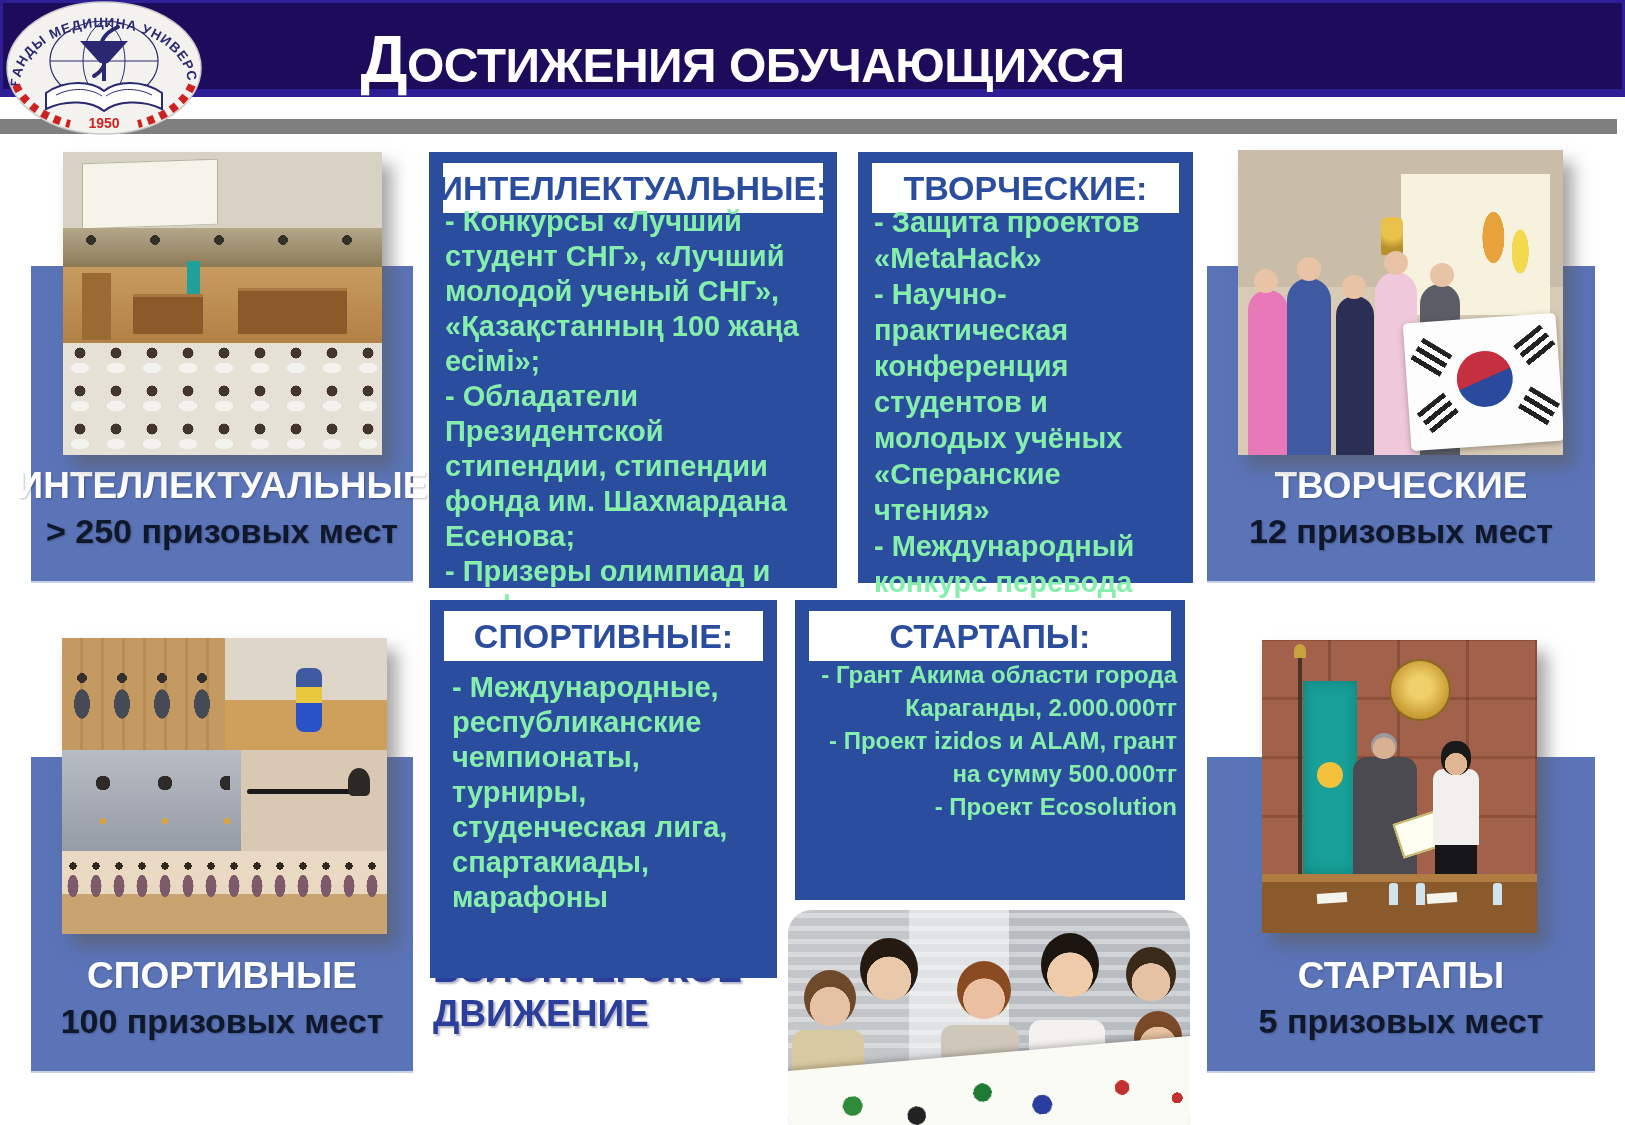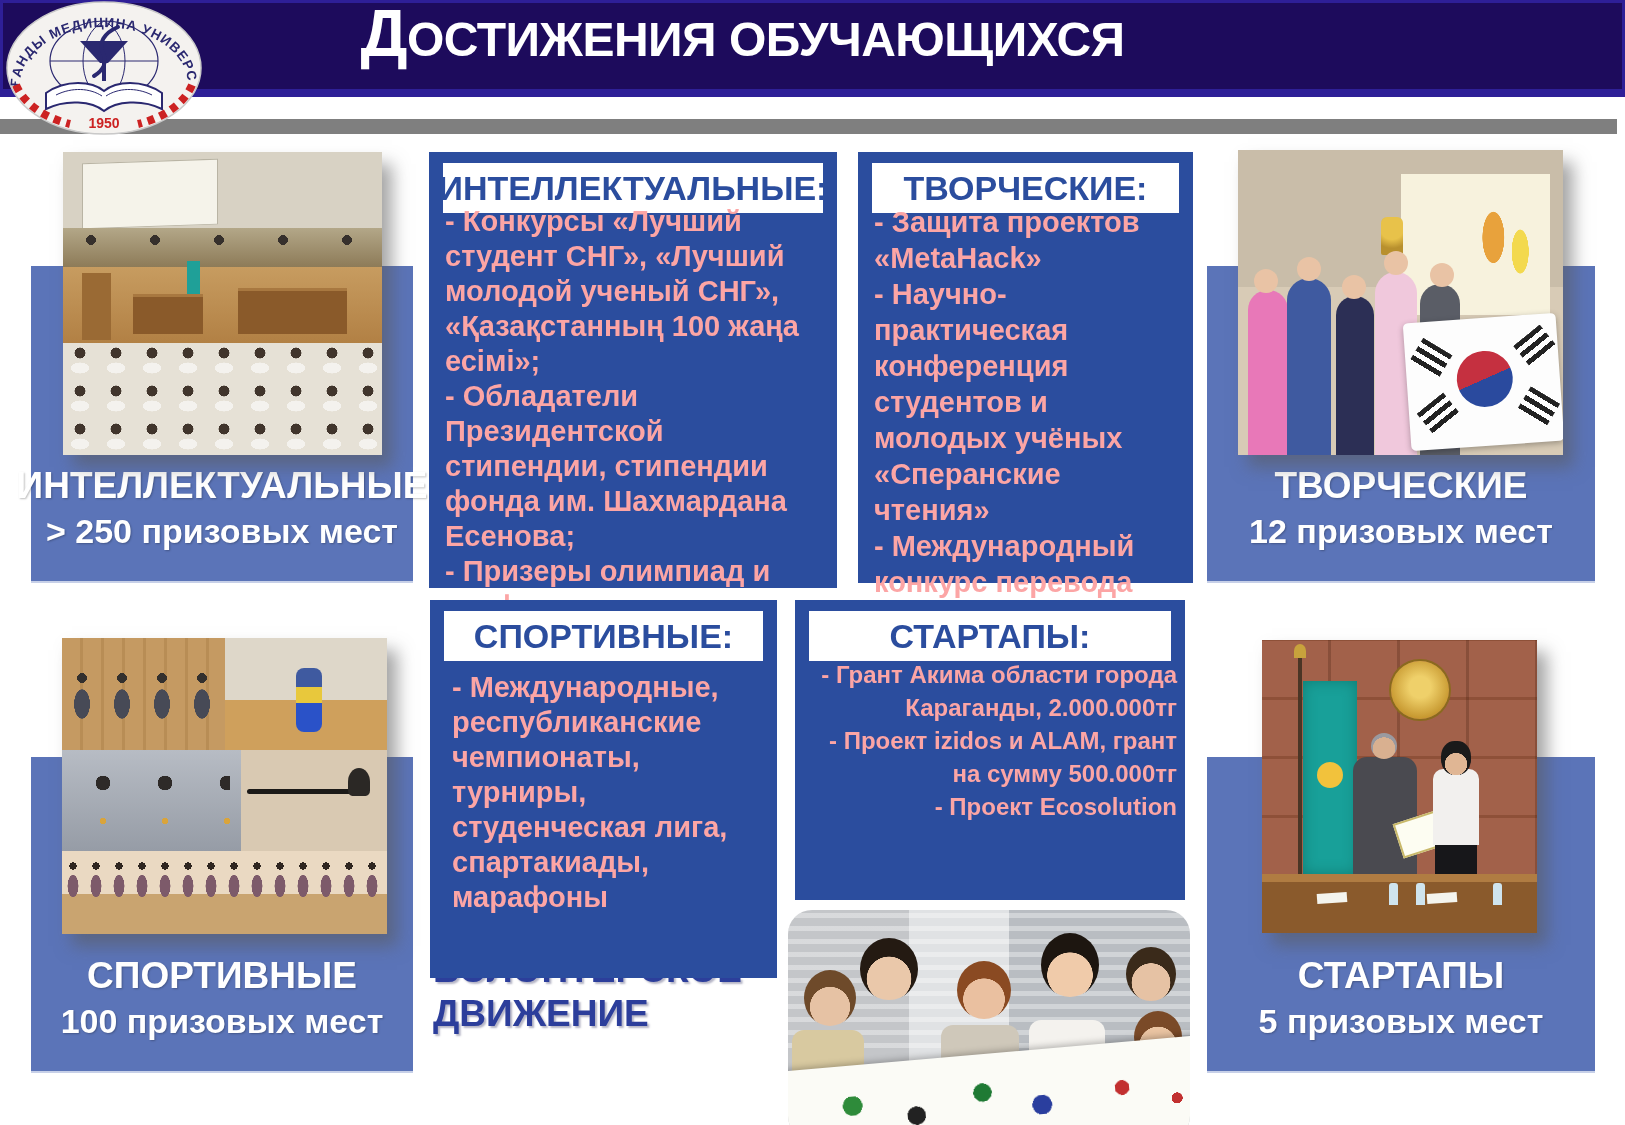--- a/index.html
+++ b/index.html
@@ -6,53 +6,53 @@
   .slide{
     position:relative;width:1625px;height:1125px;background:#ffffff;
     overflow:hidden;margin:0 auto;
     font-family:"Liberation Sans","DejaVu Sans",sans-serif;
   }
   
   .header-bar{
     position:absolute;left:0;top:0;width:1625px;height:97px;
     background:#1d0b5c;border-bottom:5px solid #2e1f97;
     box-shadow:inset 0 0 0 3px #2e1f97;
-    display:flex;align-items:flex-start;justify-content:center;
+    display:flex;align-items:flex-end;justify-content:center;
     box-sizing:border-box;padding-left:70px;padding-right:210px;
   }
   .slide-title{color:#ffffff;font-weight:bold;white-space:nowrap;letter-spacing:-.5px;}
   .slide-title .initial{font-size:66px;line-height:1;vertical-align:baseline;}
   .slide-title .rest{font-size:48px;text-transform:uppercase;line-height:1;}
   .gray-bar{position:absolute;left:0;top:119px;width:1617px;height:15px;background:#7f7f7f;}
   .logo{position:absolute;left:4px;top:1px;width:200px;height:134px;z-index:5;}
   
   .panel{position:absolute;background:#2b4d9e;z-index:1;}
   .panel .head-box{
     position:absolute;left:14px;right:14px;top:11px;height:50px;background:#ffffff;
     display:flex;align-items:center;justify-content:center;
   }
   .panel .head-box span{color:#2b4d9e;font-weight:bold;font-size:34px;white-space:nowrap;}
-  .panel .body{position:absolute;left:16px;right:12px;color:#fca5a5;font-weight:bold;}
+  .panel .body{position:absolute;left:16px;right:12px;color:#86efac;font-weight:bold;}
   .panel .body div{margin:0;}
   .panel-intellectual{left:429px;top:152px;width:408px;height:436px;}
   .panel-intellectual .body{top:52px;font-size:29px;line-height:35px;}
   .panel-creative{left:858px;top:152px;width:335px;height:431px;}
   .panel-creative .body{top:52px;font-size:29px;line-height:36px;}
   .panel-sport{left:430px;top:600px;width:347px;height:378px;}
   .panel-sport .body{top:70px;left:22px;font-size:29px;line-height:35px;}
   .panel-startup{left:795px;top:600px;width:390px;height:300px;}
   .panel-startup .body{top:58px;left:14px;right:8px;font-size:24px;line-height:33px;text-align:right;}
   
   .slate{
     position:absolute;background:#5b74b8;z-index:0;
     display:flex;flex-direction:column;justify-content:flex-end;align-items:center;
     padding-bottom:28px;box-sizing:border-box;border-bottom:2px solid #c7d0e8;
   }
   .slate .cap-title{color:#fff;font-weight:bold;font-size:37px;line-height:46px;text-shadow:1px 1px 2px rgba(0,0,0,.25);}
-  .slate .cap-count{color:#ffffff;font-weight:bold;font-size:34px;line-height:44px;text-shadow:1px 1px 2px rgba(0,0,0,.25);}
+  .slate .cap-count{color:#0f172a;font-weight:bold;font-size:34px;line-height:44px;text-shadow:1px 1px 2px rgba(0,0,0,.25);}
   .slate-int{left:31px;top:266px;width:382px;height:317px;}
   .slate-cre{left:1207px;top:266px;width:388px;height:317px;}
   .slate-spo{left:31px;top:757px;width:382px;height:316px;}
   .slate-sta{left:1207px;top:757px;width:388px;height:316px;}
   
   .photo{position:absolute;overflow:hidden;z-index:2;box-shadow:10px 12px 16px rgba(90,90,90,.55);}
   .ph{position:absolute;}
   
   .photo-int{left:63px;top:152px;width:319px;height:303px;background:#d8d2c4;}
   .p1-screen{left:6%;top:3%;width:42%;height:21%;background:#f5f3ea;border:1px solid #b9b4a4;transform:skewY(-2deg);}

